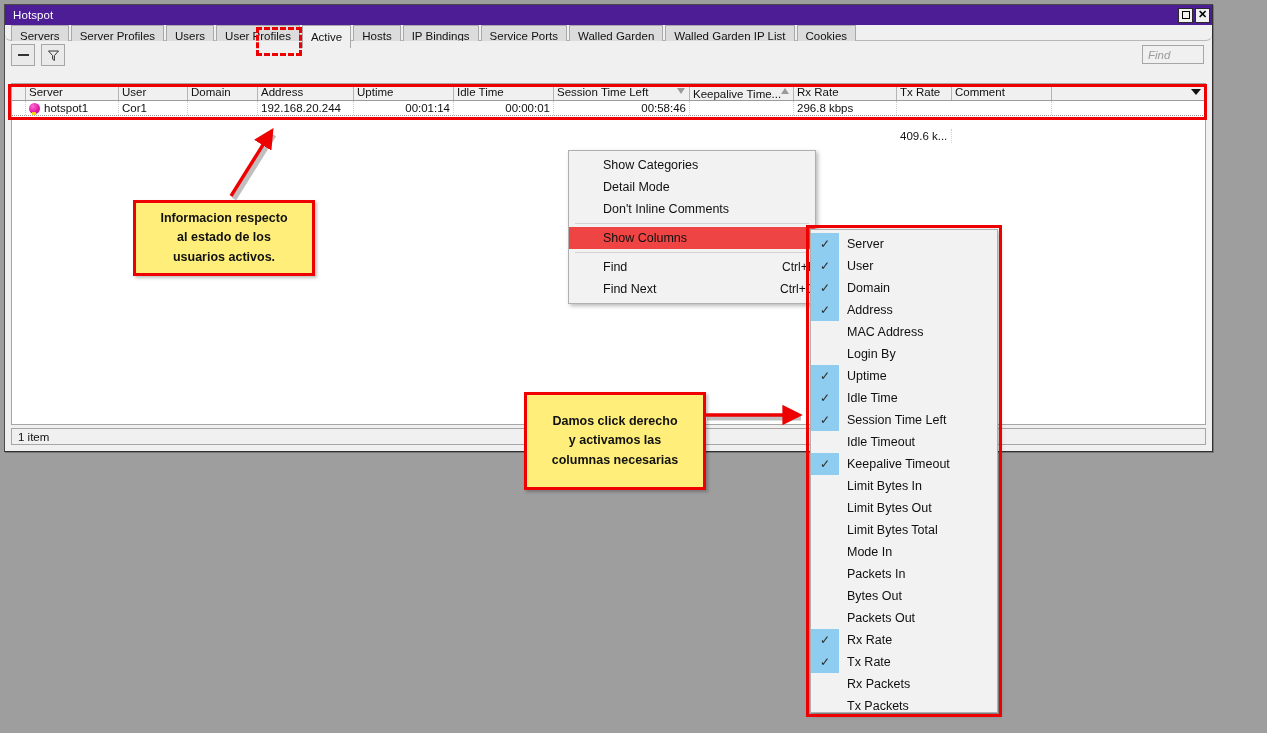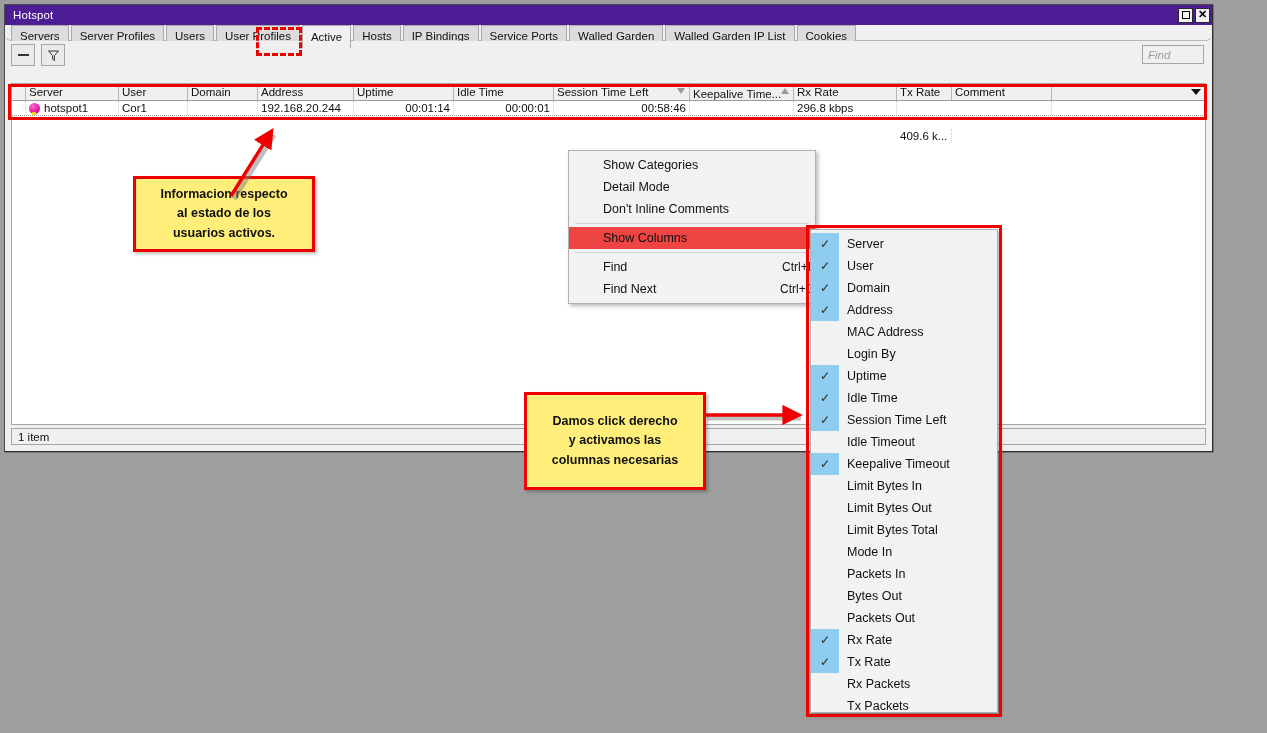--- a/index.html
+++ b/index.html
@@ -537,21 +537,21 @@
       <div class="col-item">
         <span class="col-check"></span>
         <span class="col-label">Tx Packets</span>
       </div>
     </div>
 
   <div class="redbox" style="left:8px; top:84px; width:1199px; height:36px;"></div>
   <div class="redbox-dashed" style="left:256px; top:27px; width:46px; height:29px;"></div>
   <div class="redbox" style="left:806px; top:225px; width:196px; height:492px;"></div>
 
-  <div class="note" style="left:133px; top:176px; width:182px; height:76px;">
+  <div class="note" style="left:133px; top:200px; width:182px; height:76px;">
     <span>Informacion respecto
 al estado de los
 usuarios activos.</span>
   </div>
   <div class="note" style="left:524px; top:392px; width:182px; height:98px;">
     <span>Damos click derecho
 y activamos las
 columnas necesarias</span>
   </div>
 

